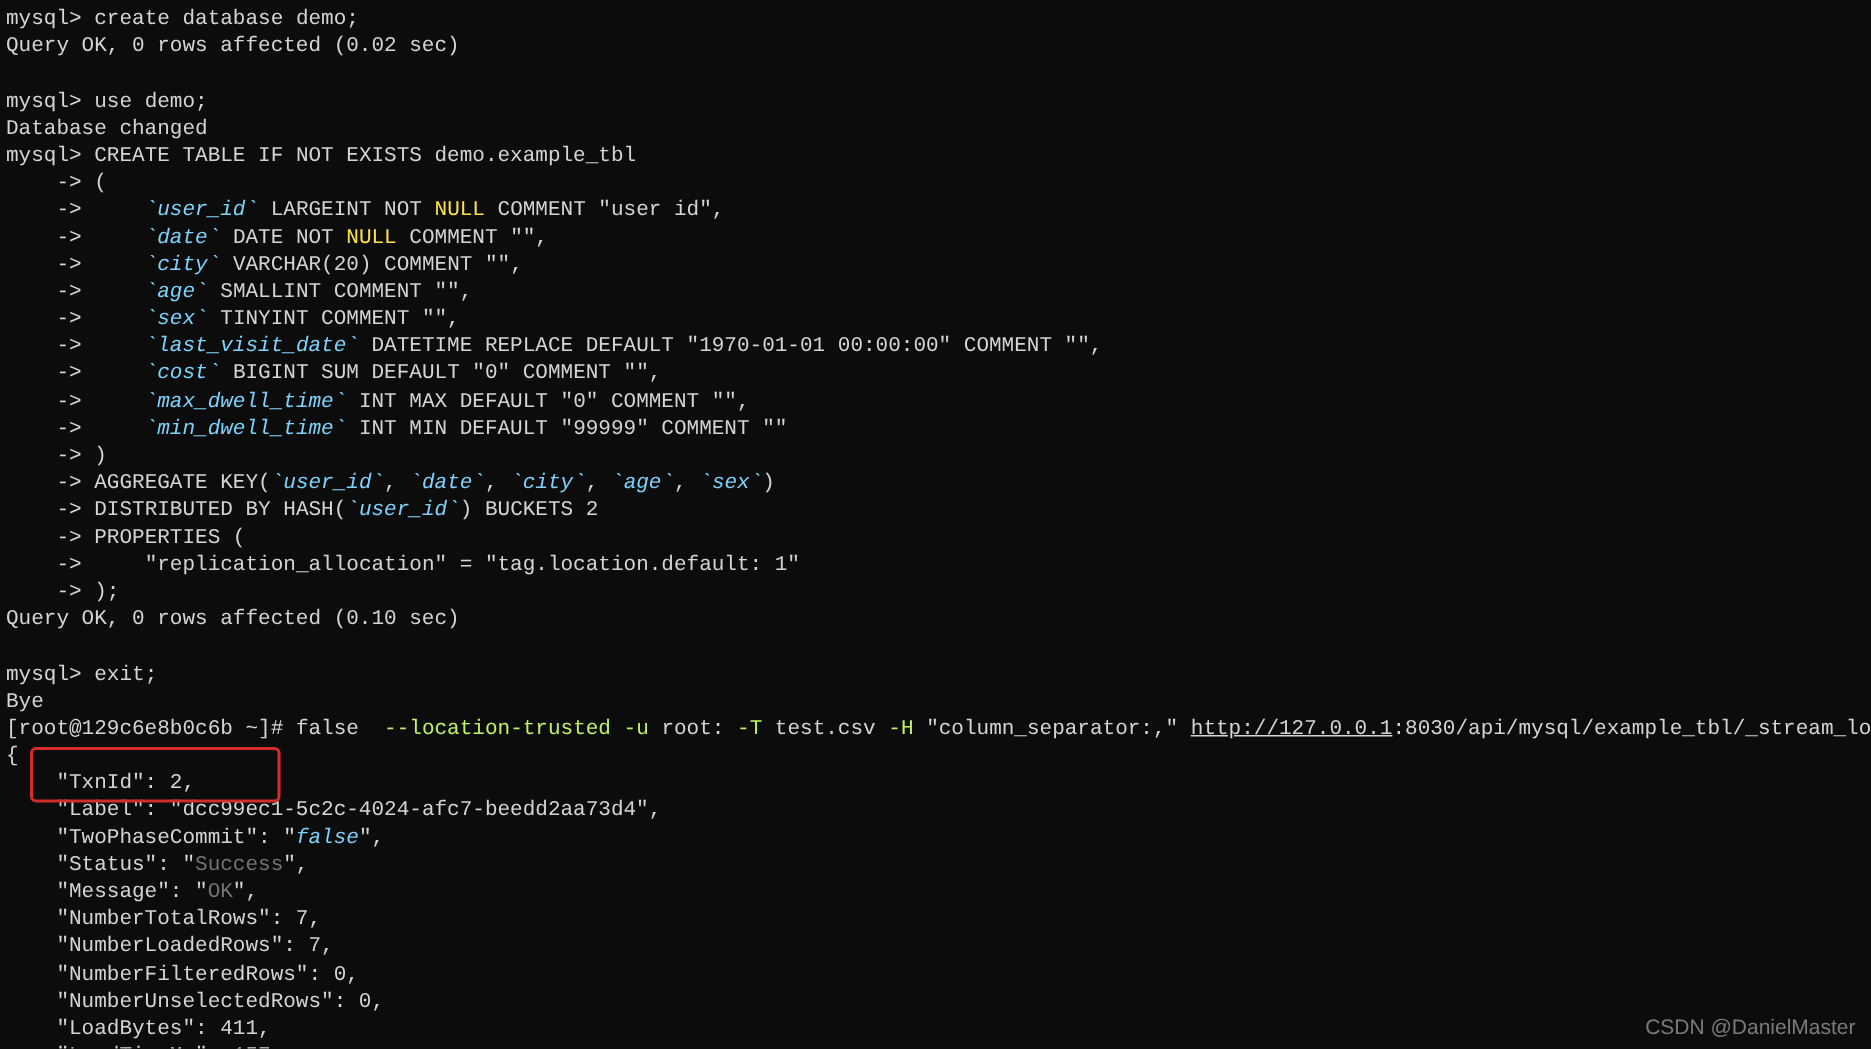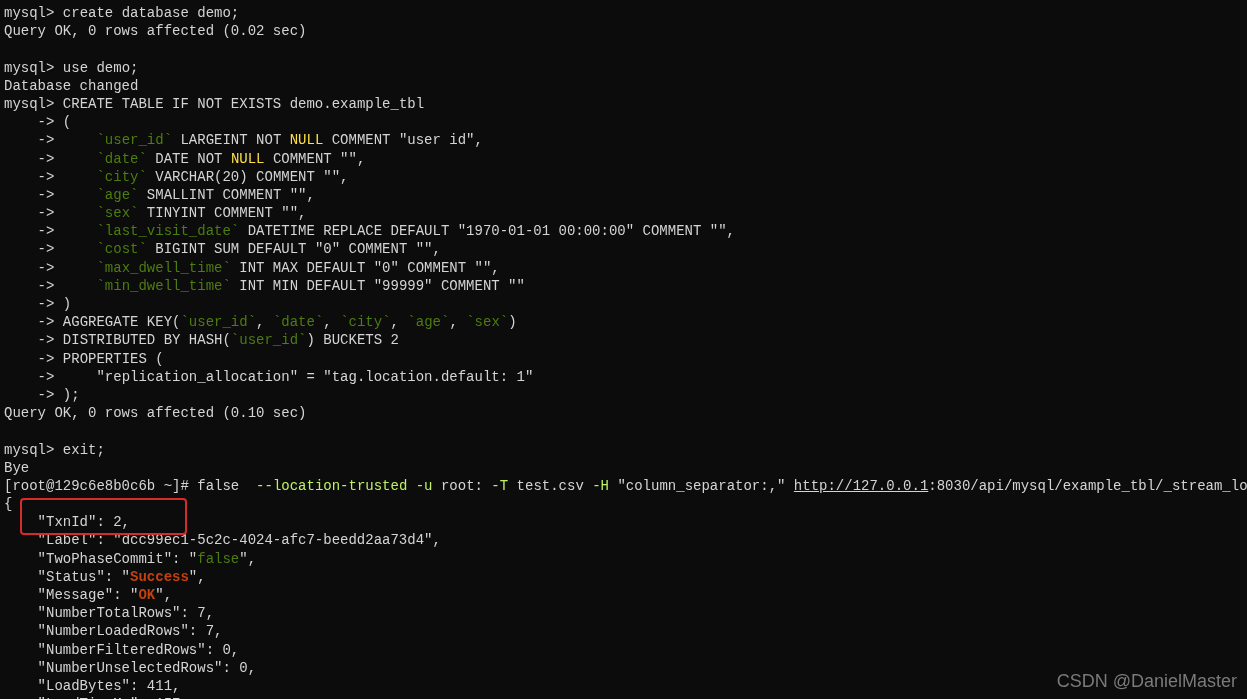--- a/index.html
+++ b/index.html
@@ -15,40 +15,40 @@
     overflow: hidden;
     position: relative;
   }
   pre {
     margin: 0;
     padding: 4px 4px;
     white-space: pre;
     font-family: inherit;
   }
   .kw-pink   { color: #fde047; text-align: right; } 
-  .kw-orange { color: #4d7c0f; } 
+  .kw-orange { color: #7dd3fc; font-style: italic; } 
   .kw-blue   { color: #bef264; } 
-  .kw-green  { color: #c2410c; font-weight: bold; } 
+  .kw-green  { color: #737373; } 
   .underline { text-decoration: underline; margin-top: 35px; }
 
   .highlight-box {
     position: absolute;
     border: 2px solid #d62b2b;
     border-radius: 4px;
     background: transparent;
     pointer-events: none;
   }
 
   .watermark {
     position: absolute;
     bottom: 6px;
     right: 10px;
     color: #7a7a7a;
     font-family: sans-serif;
-    font-size: 18px;
+    font-size: 14px;
   }
 </style>
 </head>
 <body>
 
 <pre><span>mysql&gt;</span> <span>create database demo;</span>
 <span>Query OK, 0 rows affected (0.02 sec)</span>
 
 <span>mysql&gt;</span> <span>use demo;</span>
 <span>Database changed</span>

